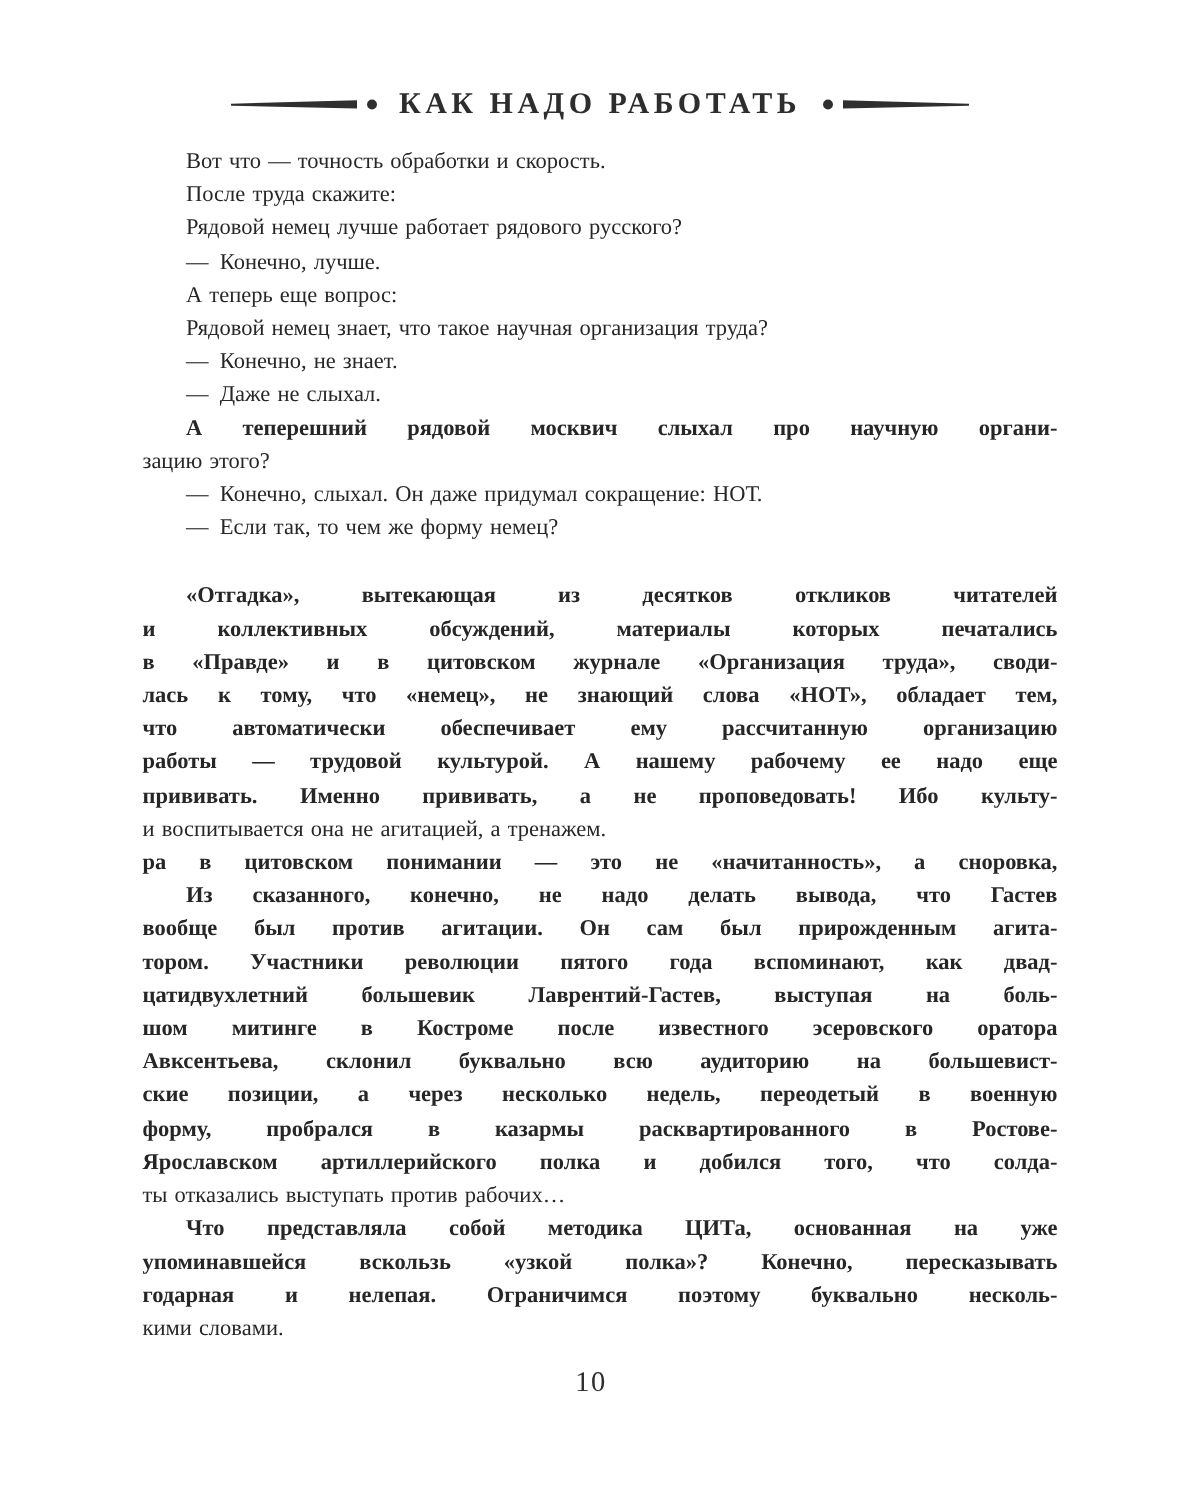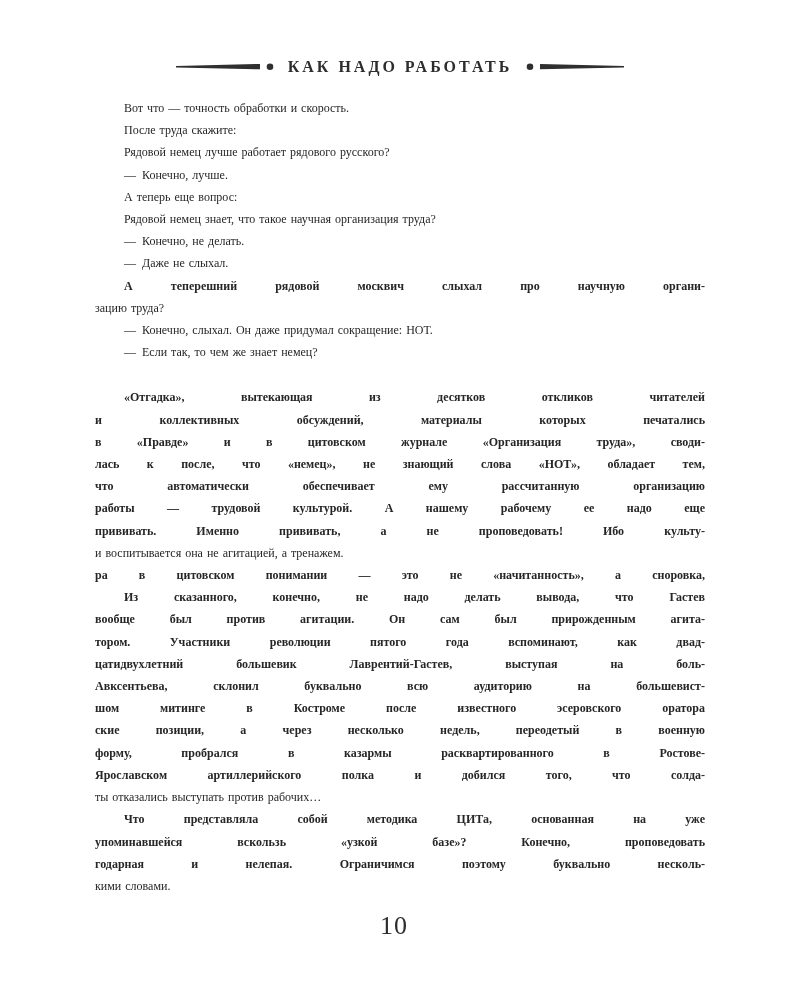--- a/index.html
+++ b/index.html
@@ -21,48 +21,48 @@
     top: 58px;
     left: 0;
     right: 0;
     display: flex;
     justify-content: center;
     align-items: center;
     gap: 12px;
   }
   .running-title {
     margin: 0;
-    font-size: 16px;
+    font-size: 20px;
     font-weight: 700;
     letter-spacing: 3px;
     color: #2d2d2d;
     white-space: nowrap;
   }
   .orn { display: block; }
   .body-text {
     position: absolute;
     top: 97px;
     left: 95px;
     width: 610px;
-    font-size: 12px;
+    font-size: 15px;
     line-height: 22.2px;
     word-spacing: 1px;
   }
   .t-line { min-height: 22.2px; }
   .t-line.indent { text-indent: 29px; }
   .t-line.just { text-align: justify; text-align-last: justify; font-weight: bold; }
   .t-line.left { text-align: left; text-align-last: left; }
   .para-spacer { height: 23px; }
   .page-number {
     position: absolute;
     top: 911px;
     left: 0;
     right: 12px;
     text-align: center;
-    font-size: 26px;
+    font-size: 19px;
     letter-spacing: 1px;
     color: #2d2d2d;
   }
 </style>
 </head>
 <body>
 
 <div class="page">
 
   <header class="chapter-header">
@@ -77,48 +77,48 @@
     </svg>
   </header>
 
   <main class="body-text" id="body-text">
       <div class="t-line indent left">Вот что — точность обработки и скорость.</div>
       <div class="t-line indent left">После труда скажите:</div>
       <div class="t-line indent left">Рядовой немец лучше работает рядового русского?</div>
       <div class="t-line indent left">— Конечно, лучше.</div>
       <div class="t-line indent left">А теперь еще вопрос:</div>
       <div class="t-line indent left">Рядовой немец знает, что такое научная организация труда?</div>
-      <div class="t-line indent left">— Конечно, не делать.</div>
+      <div class="t-line indent left">— Конечно, не знает.</div>
       <div class="t-line indent left">— Даже не слыхал.</div>
       <div class="t-line indent just">А теперешний рядовой москвич слыхал про научную органи-</div>
-      <div class="t-line left">зацию труда?</div>
+      <div class="t-line left">зацию этого?</div>
       <div class="t-line indent left">— Конечно, слыхал. Он даже придумал сокращение: НОТ.</div>
-      <div class="t-line indent left">— Если так, то чем же знает немец?</div>
+      <div class="t-line indent left">— Если так, то чем же форму немец?</div>
       <div class="para-spacer"></div>
       <div class="t-line indent just">«Отгадка», вытекающая из десятков откликов читателей</div>
       <div class="t-line just">и коллективных обсуждений, материалы которых печатались</div>
       <div class="t-line just">в «Правде» и в цитовском журнале «Организация труда», своди-</div>
-      <div class="t-line just">лась к после, что «немец», не знающий слова «НОТ», обладает тем,</div>
+      <div class="t-line just">лась к тому, что «немец», не знающий слова «НОТ», обладает тем,</div>
       <div class="t-line just">что автоматически обеспечивает ему рассчитанную организацию</div>
       <div class="t-line just">работы — трудовой культурой. А нашему рабочему ее надо еще</div>
       <div class="t-line just">прививать. Именно прививать, а не проповедовать! Ибо культу-</div>
       <div class="t-line left">и воспитывается она не агитацией, а тренажем.</div>
       <div class="t-line just">ра в цитовском понимании — это не «начитанность», а сноровка,</div>
       <div class="t-line indent just">Из сказанного, конечно, не надо делать вывода, что Гастев</div>
       <div class="t-line just">вообще был против агитации. Он сам был прирожденным агита-</div>
       <div class="t-line just">тором. Участники революции пятого года вспоминают, как двад-</div>
       <div class="t-line just">цатидвухлетний большевик Лаврентий-Гастев, выступая на боль-</div>
+      <div class="t-line just">шом митинге в Костроме после известного эсеровского оратора</div>
       <div class="t-line just">Авксентьева, склонил буквально всю аудиторию на большевист-</div>
-      <div class="t-line just">шом митинге в Костроме после известного эсеровского оратора</div>
       <div class="t-line just">ские позиции, а через несколько недель, переодетый в военную</div>
       <div class="t-line just">форму, пробрался в казармы расквартированного в Ростове-</div>
       <div class="t-line just">Ярославском артиллерийского полка и добился того, что солда-</div>
       <div class="t-line left">ты отказались выступать против рабочих…</div>
       <div class="t-line indent just">Что представляла собой методика ЦИТа, основанная на уже</div>
-      <div class="t-line just">упоминавшейся вскользь «узкой базе»? Конечно, проповедовать</div>
+      <div class="t-line just">упоминавшейся вскользь «узкой полка»? Конечно, пересказывать</div>
       <div class="t-line just">годарная и нелепая. Ограничимся поэтому буквально несколь-</div>
       <div class="t-line left">кими словами.</div>
     </main>
 
   <footer>
     <div class="page-number">10</div>
   </footer>
 
 </div>
 

